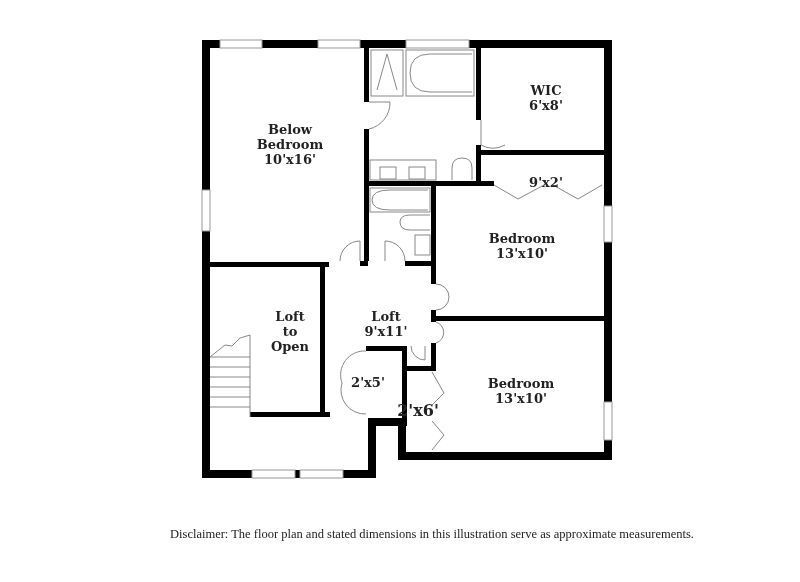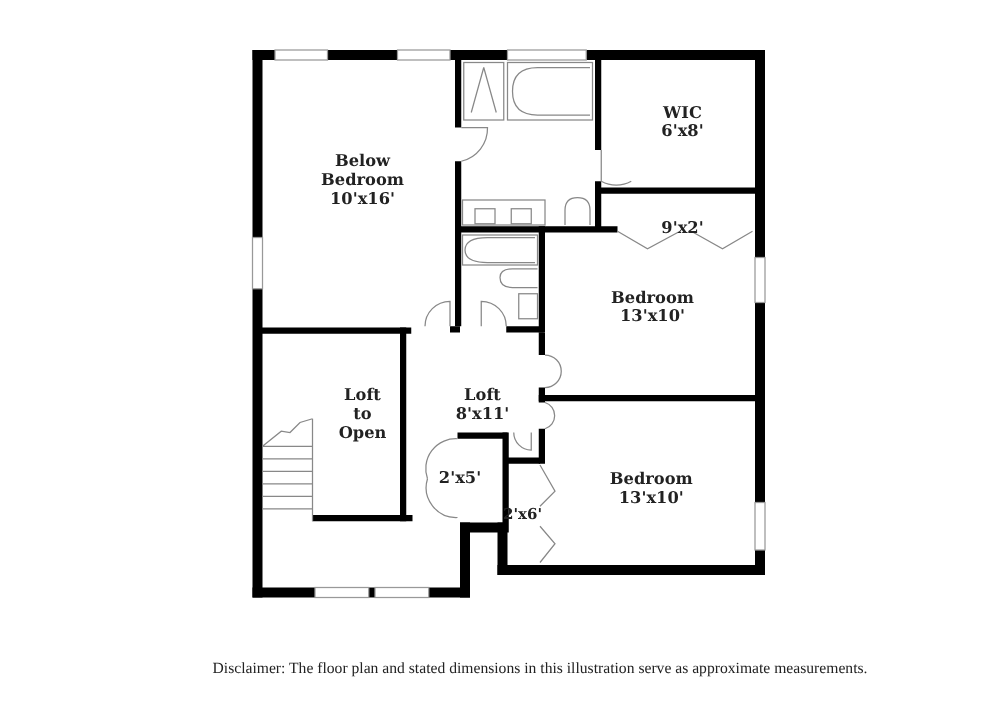--- a/index.html
+++ b/index.html
@@ -1,20 +1,20 @@
 <!DOCTYPE html>
 <html><head>
 <meta charset="utf-8">
 <style>
   html, body { margin:0; padding:0; background:#ffffff; }
   body { width:800px; height:582px; position:relative; overflow:hidden; font-family:"DejaVu Serif", serif; }
   #plan { position:absolute; left:0; top:0; width:800px; height:510px; }
   .label { position:absolute; text-align:center; font-family:"DejaVu Serif", serif; font-weight:bold; color:#222; line-height:15px; font-size:13px; transform:translateX(-50%); white-space:nowrap; }
   .label span { display:block; }
-  .small { font-size:12px; line-height:12px; }
+  .small { font-size:16px; line-height:12px; }
   #disclaimer { position:absolute; left:0; top:526px; width:800px; text-align:center; font-family:"Liberation Serif", serif; font-size:12.5px; line-height:16px; color:#222;padding-left:32px; }
   #disclaimer span { display:block; }
 </style>
 </head>
 <body>
 
 <svg id="plan" viewBox="0 0 800 510" xmlns="http://www.w3.org/2000/svg">
   <g fill="#000">
 
     <rect x="202" y="40" width="18" height="8"></rect>
@@ -129,21 +129,21 @@
   </div>
   <div class="label" style="left:546px; top:175px;">
     <span>9'x2'</span>
   </div>
   <div class="label" style="left:522px; top:231px;">
     <span>Bedroom</span>
     <span>13'x10'</span>
   </div>
   <div class="label" style="left:386px; top:289px;margin-top:20px;">
     <span>Loft</span>
-    <span>8'x11'</span>
+    <span>9'x11'</span>
   </div>
   <div class="label" style="left:290px; top:309px;">
     <span>Loft</span>
     <span>to</span>
     <span>Open</span>
   </div>
   <div class="label" style="left:368px; top:375px;">
     <span>2'x5'</span>
   </div>
   <div class="label small" style="left:418px; top:405px;">

